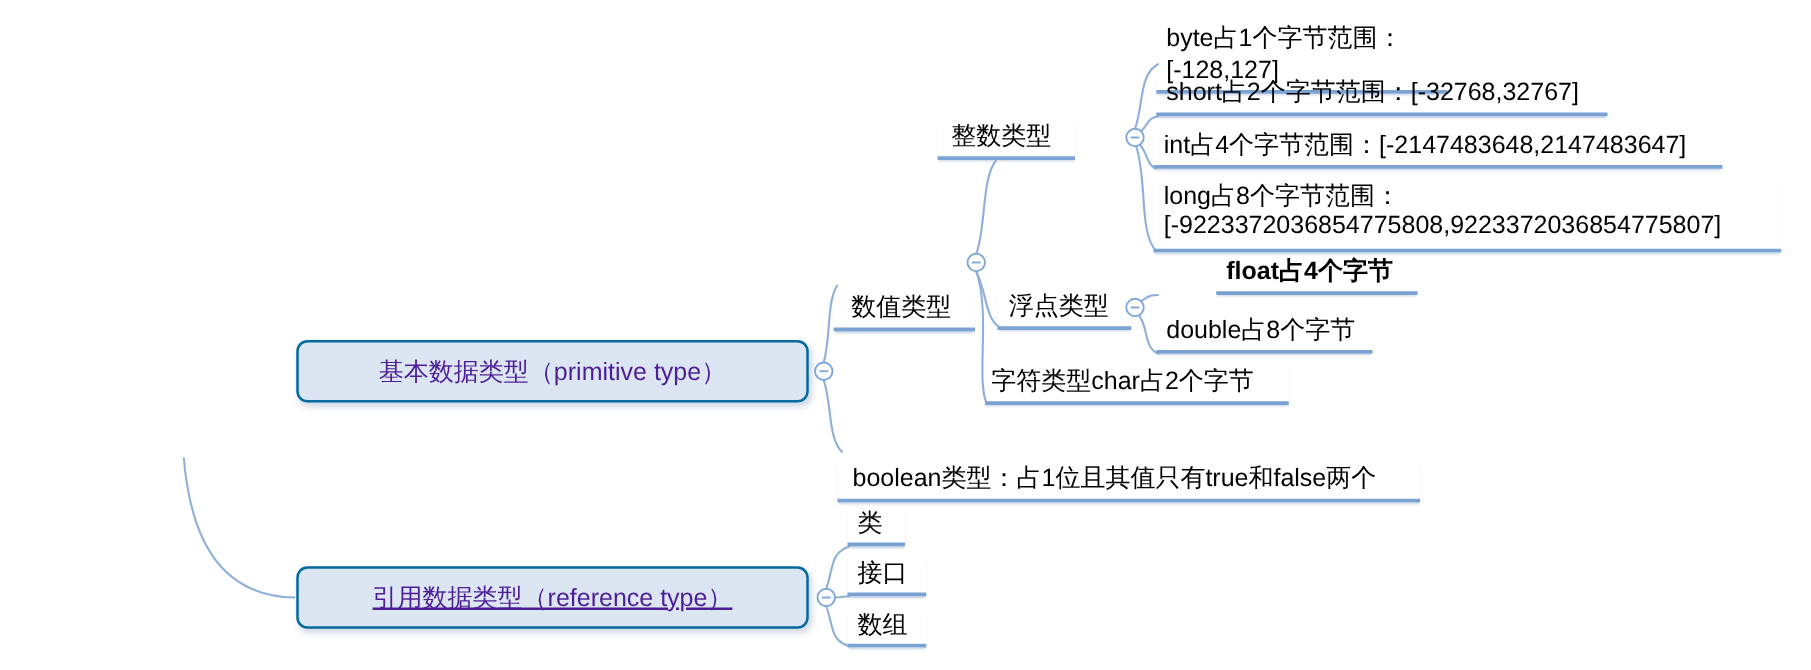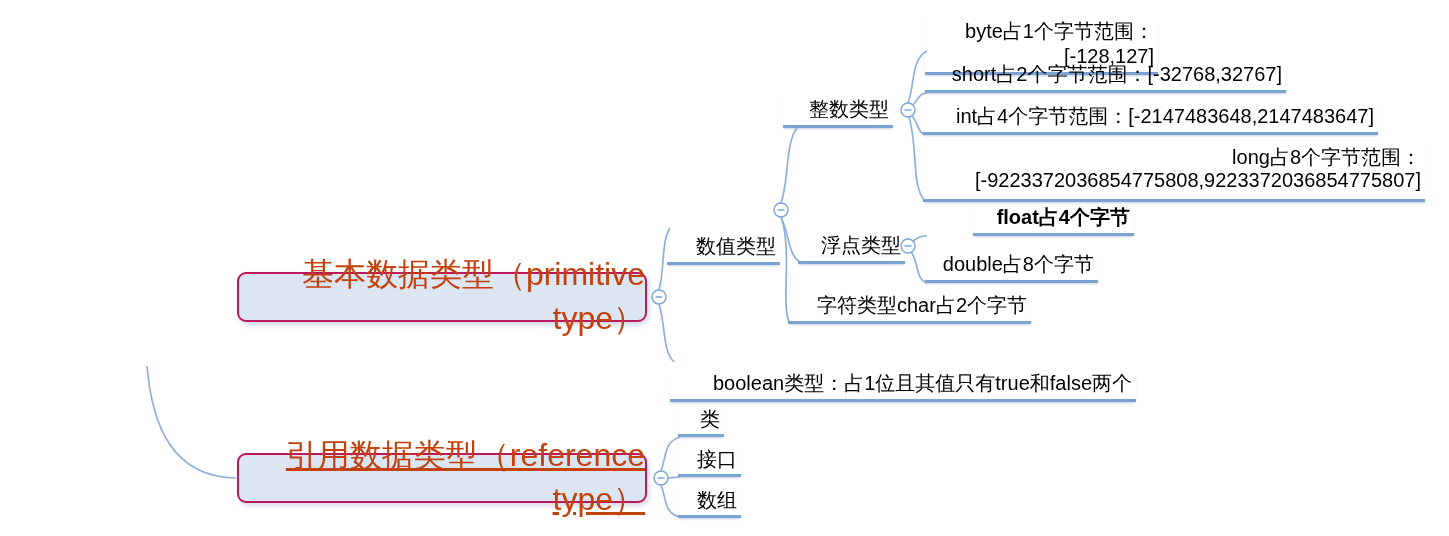--- a/index.html
+++ b/index.html
@@ -3,40 +3,40 @@
 <meta charset="utf-8">
 <style>
   html,body{margin:0;padding:0;}
   body{
     width:1449px;height:536px;position:relative;overflow:hidden;
     background:#ffffff;
     font-family:"Liberation Sans","DejaVu Sans",sans-serif;
   }
   #canvas{position:absolute;left:0;top:0;width:1449px;height:536px;}
   svg.links{position:absolute;left:0;top:0;z-index:1;}
-  .node{position:absolute;z-index:2;color:#000;text-align:right;}
+  .node{position:absolute;z-index:2;color:#000;}
 
   
   .box{
     background:#dce6f2;
     border-radius:9px;
     display:flex;align-items:center;justify-content:center;
     box-shadow:2px 3px 5px rgba(125,145,175,0.35);
     color:#1f3864;
     box-sizing:border-box;
   }
   .root-box{
     border:4px solid #4a7ebb;
     font-size:38px;font-weight:bold;
     letter-spacing:1px;
   }
   .sub-box{
-    border:2px solid #be185d;
-    font-size:32px;
-    color:#c2410c;
+    border:2px solid #0369a1;
+    font-size:20px;
+    color:#4c1d95;
   }
 
   
   .topic{
     border-bottom:3px solid #7aa3d4;
     box-sizing:border-box;
     font-size:20px;line-height:25px;
     padding:0 4px 3px 8px;
     white-space:pre-line;
   }
@@ -110,21 +110,21 @@
   <div class="node box sub-box" style="left:237px;top:272px;width:410px;height:50px;">
     <span>基本数据类型（primitive type）</span>
   </div>
 
   <div class="node box sub-box" style="left:237px;top:453px;width:410px;height:50px;text-decoration:underline;">
     <span>引用数据类型（reference type）</span>
   </div>
 
   <div class="node topic shadowline bold" style="left:667px;top:197px;width:113px;line-height:26px;padding-left:14px;">数值类型</div>
 
-  <div class="node topic shadowline" style="left:783px;top:97px;width:110px;padding-left:11px;">整数类型</div>
+  <div class="node topic shadowline" style="left:750px;top:97px;width:110px;padding-left:11px;">整数类型</div>
 
   <div class="node topic shadowline" style="left:925px;top:19px;width:233px;">byte占1个字节范围：[-128,127]</div>
 
   <div class="node topic shadowline" style="left:925px;top:62px;width:361px;">short占2个字节范围：[-32768,32767]</div>
 
   <div class="node topic shadowline" style="left:923px;top:104px;width:455px;">int占4个字节范围：[-2147483648,2147483647]</div>
 
   <div class="node topic shadowline" style="left:923px;top:146px;width:502px;line-height:23px;padding-bottom:7px;">long占8个字节范围：
 [-9223372036854775808,9223372036854775807]</div>
 

